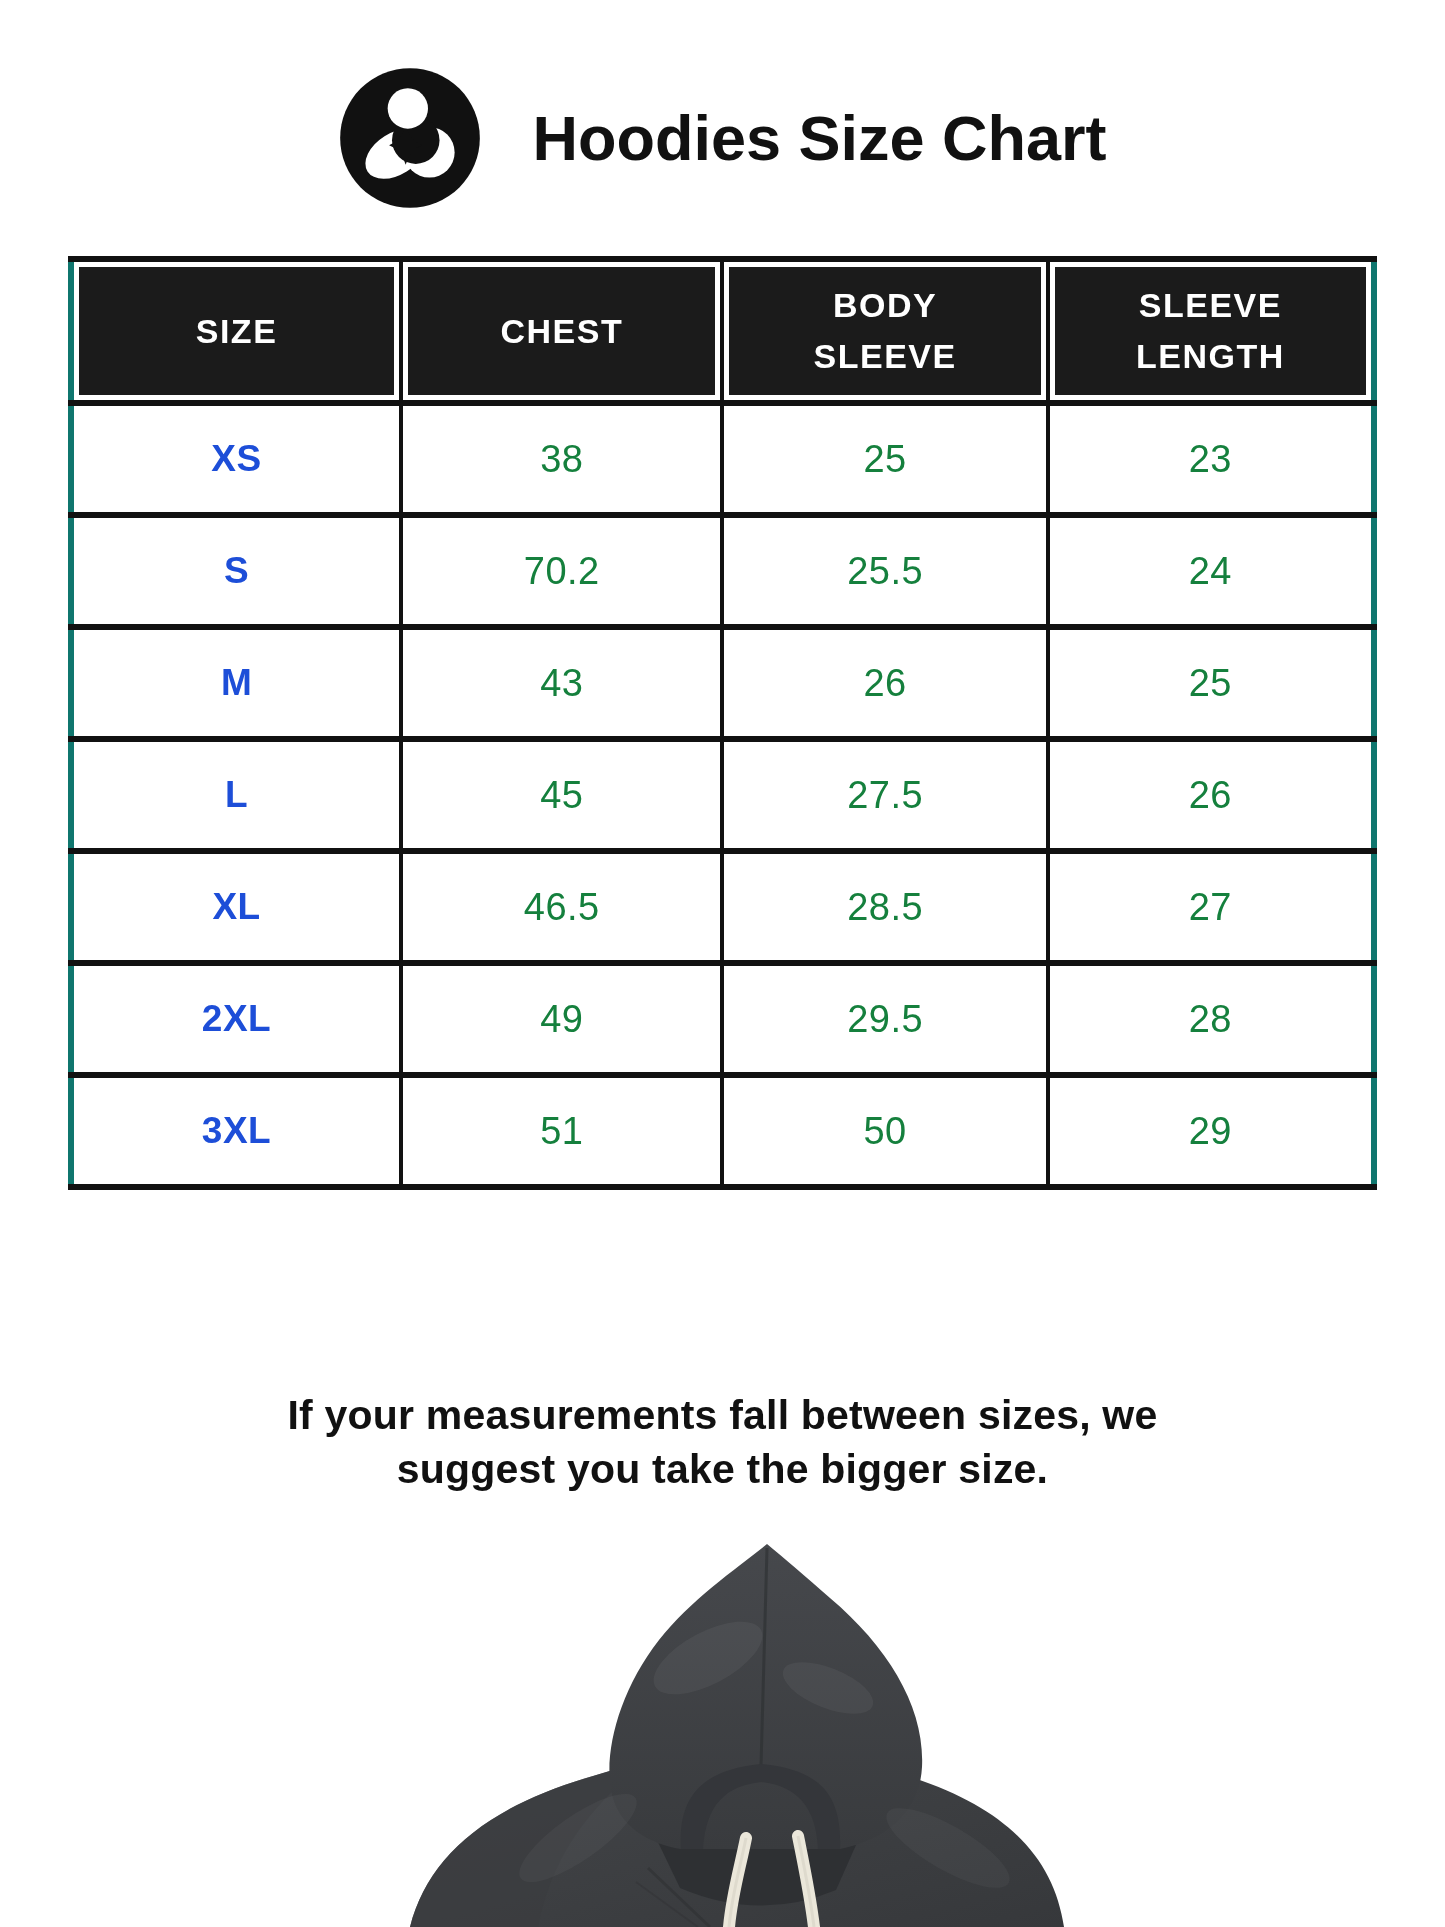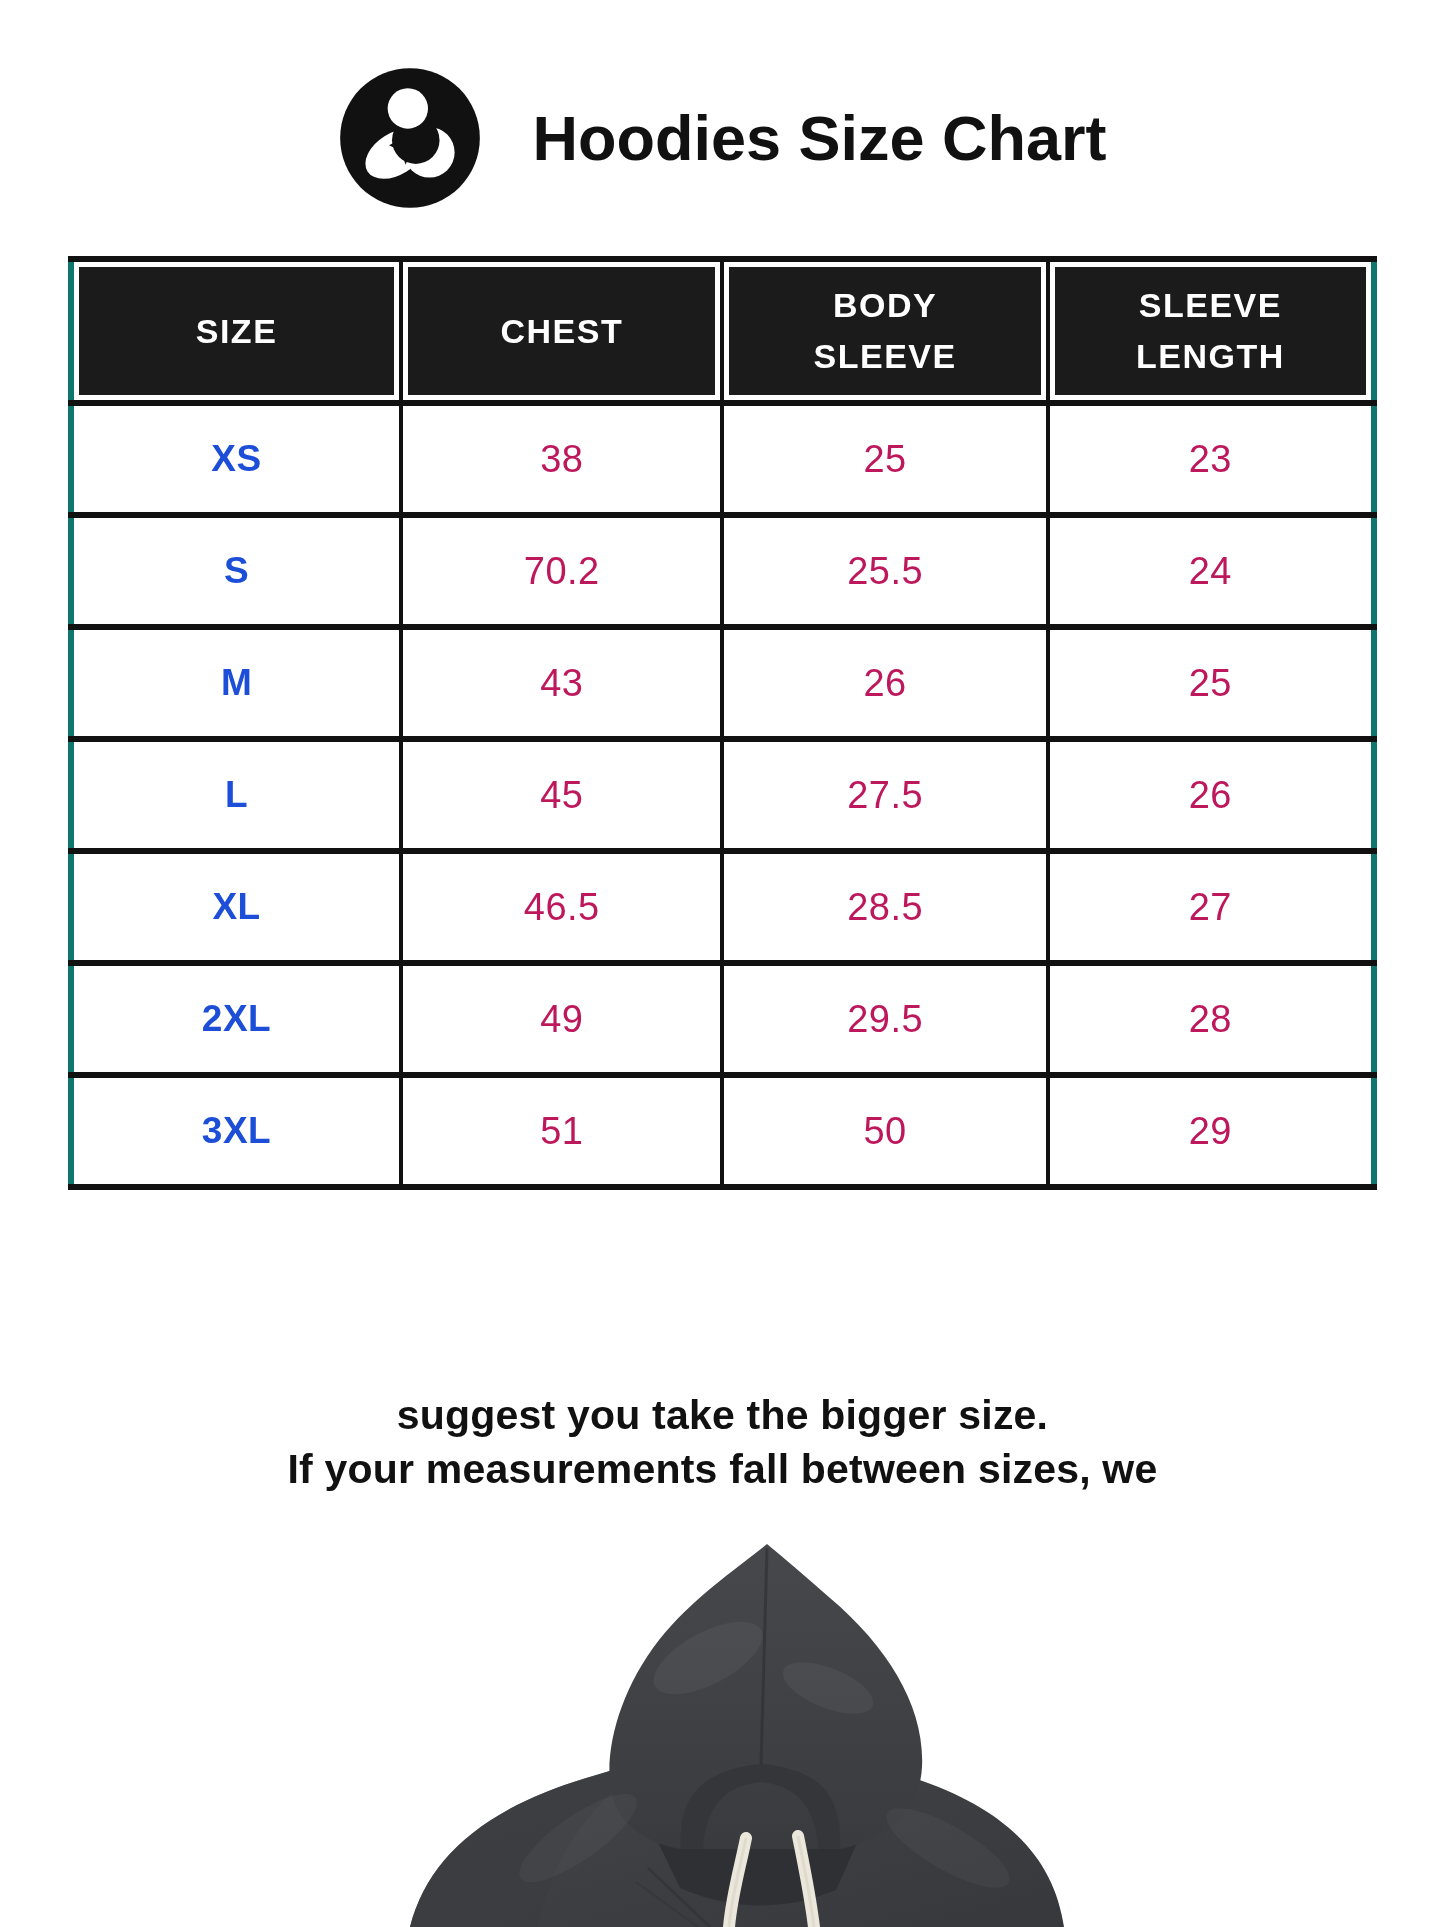--- a/index.html
+++ b/index.html
@@ -33,21 +33,21 @@
     text-align:center;vertical-align:middle;padding:0;
   }
   .size-table th{
     height:138px;background:#1b1b1b;color:#ffffff;
     font-size:34px;font-weight:700;letter-spacing:1.5px;line-height:1.5;
     box-shadow:inset 0 0 0 5px #ffffff; 
   }
   .size-table th .hw{display:inline-block;max-width:245px;}
   .size-table td{height:106px;background:#ffffff;}
   td.size-label{font-size:37px;font-weight:700;color:#1d4ed8;letter-spacing:0.5px;}
-  td.num{font-size:38px;font-weight:400;color:#be185d;letter-spacing:0.5px;}
+  td.num{font-size:38px;font-weight:400;color:#15803d;letter-spacing:0.5px;}
 
   
   .note{
     position:absolute;top:1388px;left:0;right:0;text-align:center;
     font-size:41px;font-weight:700;color:#111111;line-height:1.32;letter-spacing:0.2px;
   }
 
   
   .hoodie{position:absolute;left:348px;top:1538px;width:764px;height:389px;}
   .hoodie svg{display:block;}
@@ -124,22 +124,22 @@
           <td class="size-label">3XL</td>
           <td class="num">51</td>
           <td class="num">50</td>
           <td class="num">29</td>
         </tr>
       </tbody>
     </table>
   </div>
 
   <div class="note">
+    <div>If your measurements fall between sizes, we</div>
     <div>suggest you take the bigger size.</div>
-    <div>If your measurements fall between sizes, we</div>
   </div>
 
   <div class="hoodie">
     <svg viewBox="0 0 764 389" width="764" height="389" aria-hidden="true">
       <defs>
         <linearGradient id="fab" x1="0" y1="0" x2="1" y2="1">
           <stop offset="0" stop-color="#44464a"></stop>
           <stop offset="0.5" stop-color="#3d3f42"></stop>
           <stop offset="1" stop-color="#36383b"></stop>
         </linearGradient>

